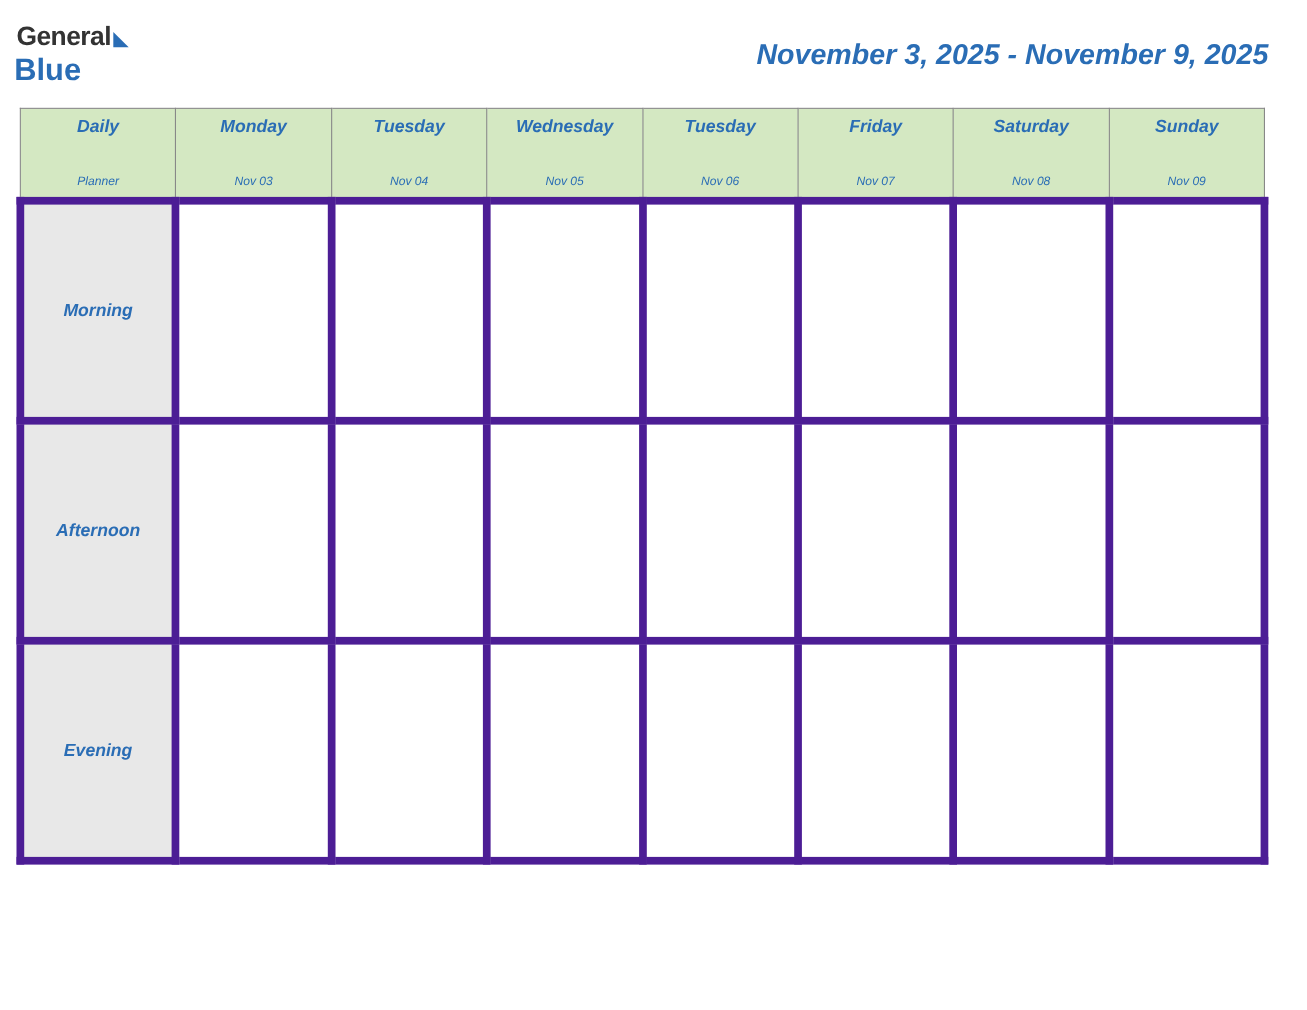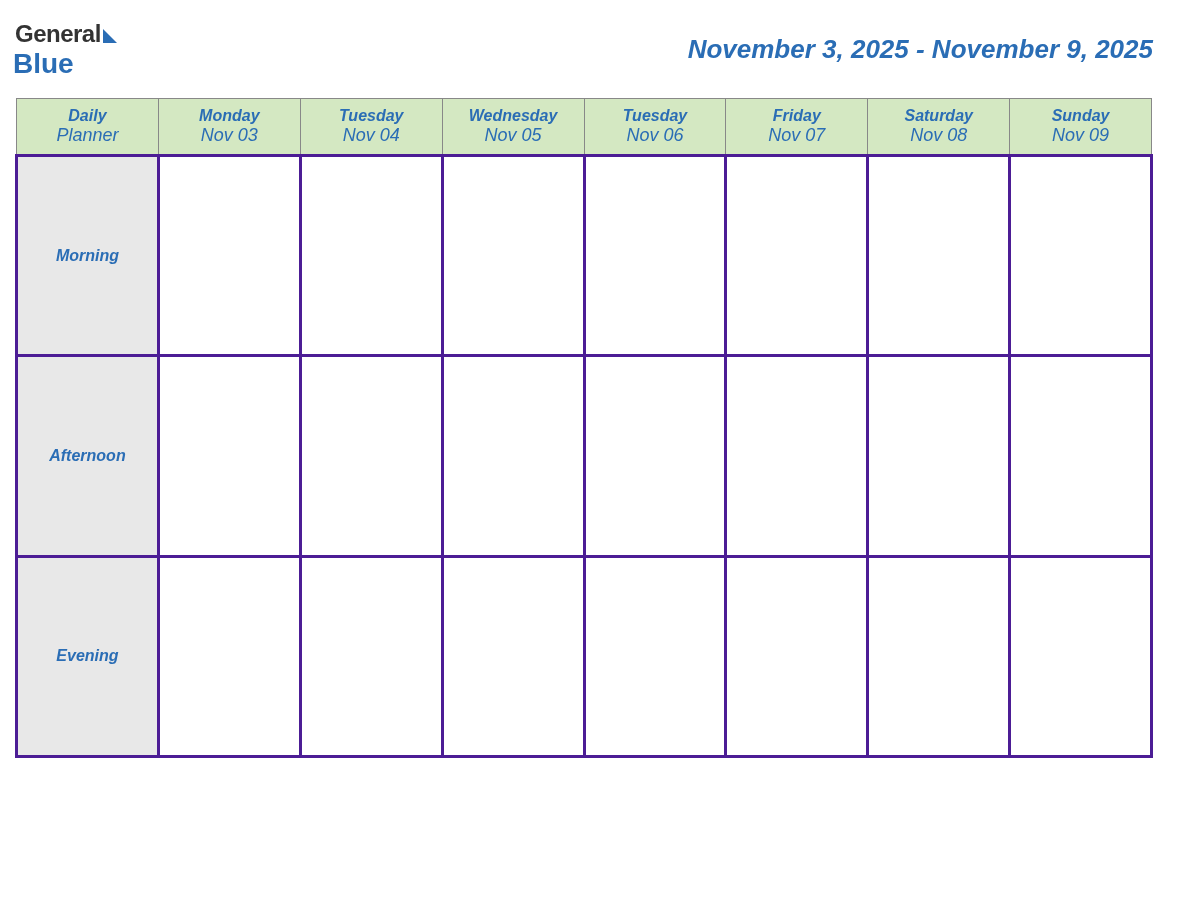--- a/index.html
+++ b/index.html
@@ -51,21 +51,21 @@
     }
 
     .planner-table {
       width: 100%;
       border-collapse: collapse;
       border: 1.5px solid #888888;
       height: 660px;
     }
 
     .planner-table td, .planner-table th {
-      border: 3px solid #4c1d95;
+      border: 7px solid #4c1d95;
     }
 
     .col-label {
       width: 12.5%;
     }
 
     .col-day {
       width: 12.5%;
     }
 
@@ -81,23 +81,24 @@
       border: 1px solid #888888;
     }
 
     .header-row th .day-name {
       display: block;
       font-size: 16px;
     }
 
     .header-row th .day-date {
       display: block;
-      font-size: 18px;
+      font-size: 11px;
       font-weight: normal;
       font-style: italic;
+      margin-top: 34px;
     }
 
     
     .time-label {
       background-color: #e8e8e8;
       text-align: center;
       vertical-align: middle;
       font-style: italic;
       font-weight: bold;
       color: #2a6db5;

